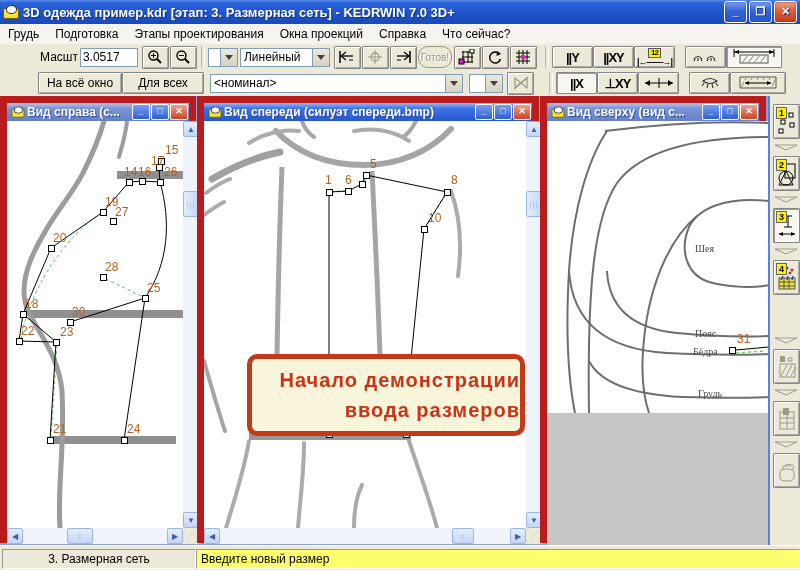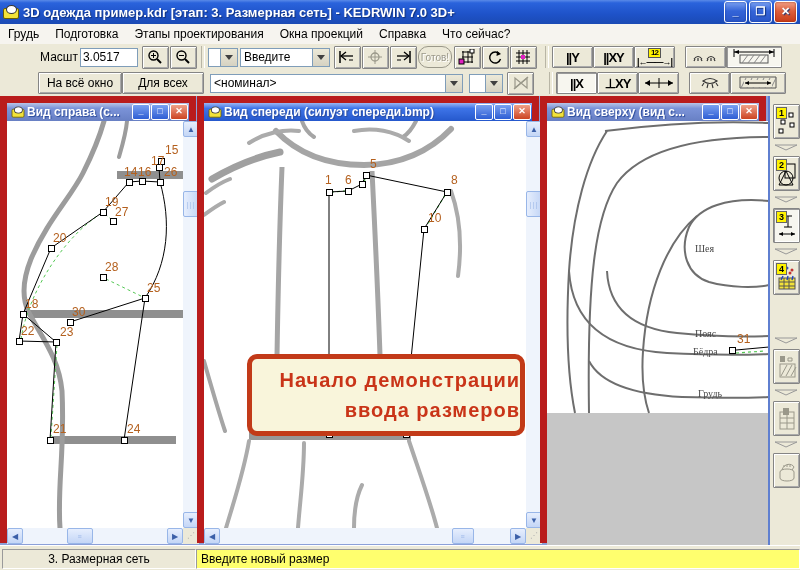--- a/index.html
+++ b/index.html
@@ -143,21 +143,21 @@
       </span>
       <span class="sep"></span>
       <span class="combo" style="width:30px">
         <span class="cval"></span>
           <span class="cbtn">
             <span class="carr"></span>
           </span>
       </span>
       <span style="width:2px"></span>
       <span class="combo" style="width:90px">
-        <span class="cval">Введите</span>
+        <span class="cval">Линейный</span>
         <span class="cbtn">
             <span class="carr"></span>
           </span>
       </span>
       <span style="width:4px"></span>
       <span class="xpbtn tbtn">
         <svg width="18" height="14" viewBox="0 0 18 14">
             <line x1="2" y1="1" x2="2" y2="13" stroke="#000" stroke-width="1.5"></line>
             <line x1="3" y1="6" x2="15" y2="6" stroke="#000" stroke-width="1.3"></line>
             <path d="M8,2 L3,6 L8,10" fill="none" stroke="#000" stroke-width="1.3"></path>

